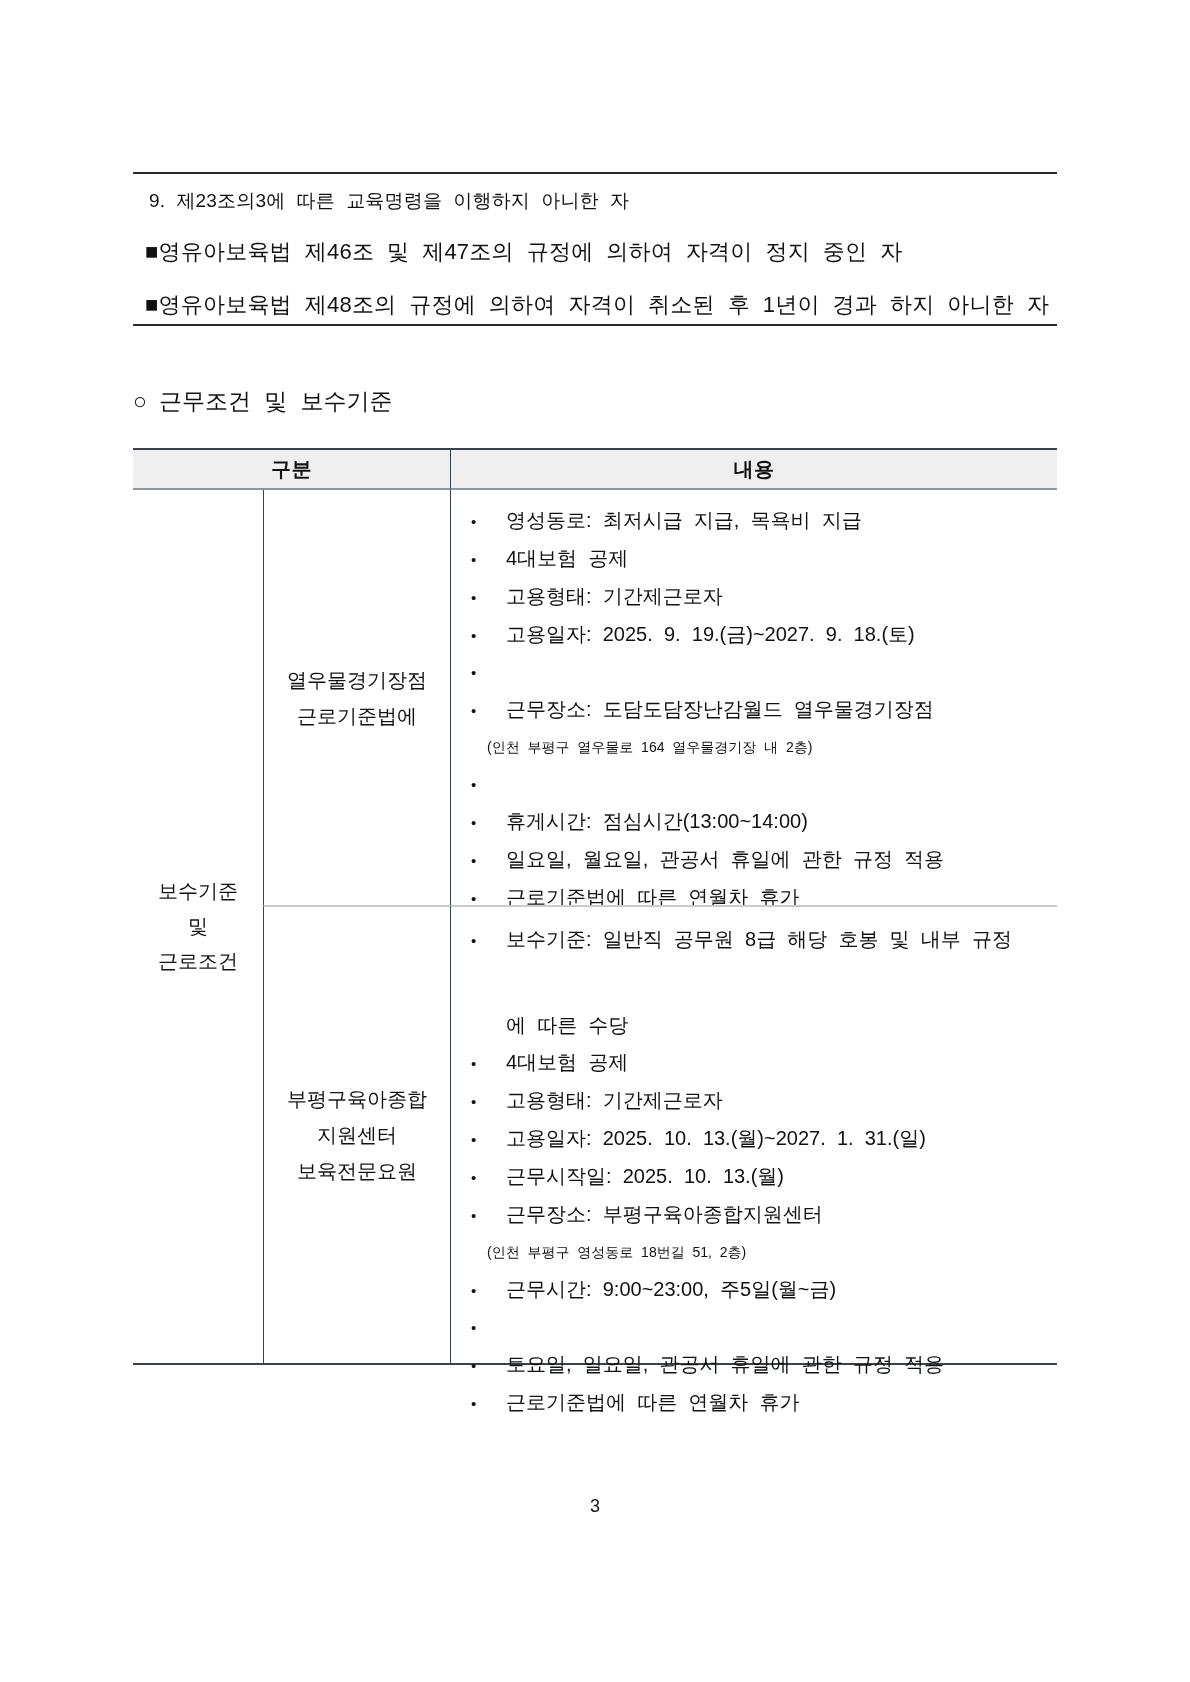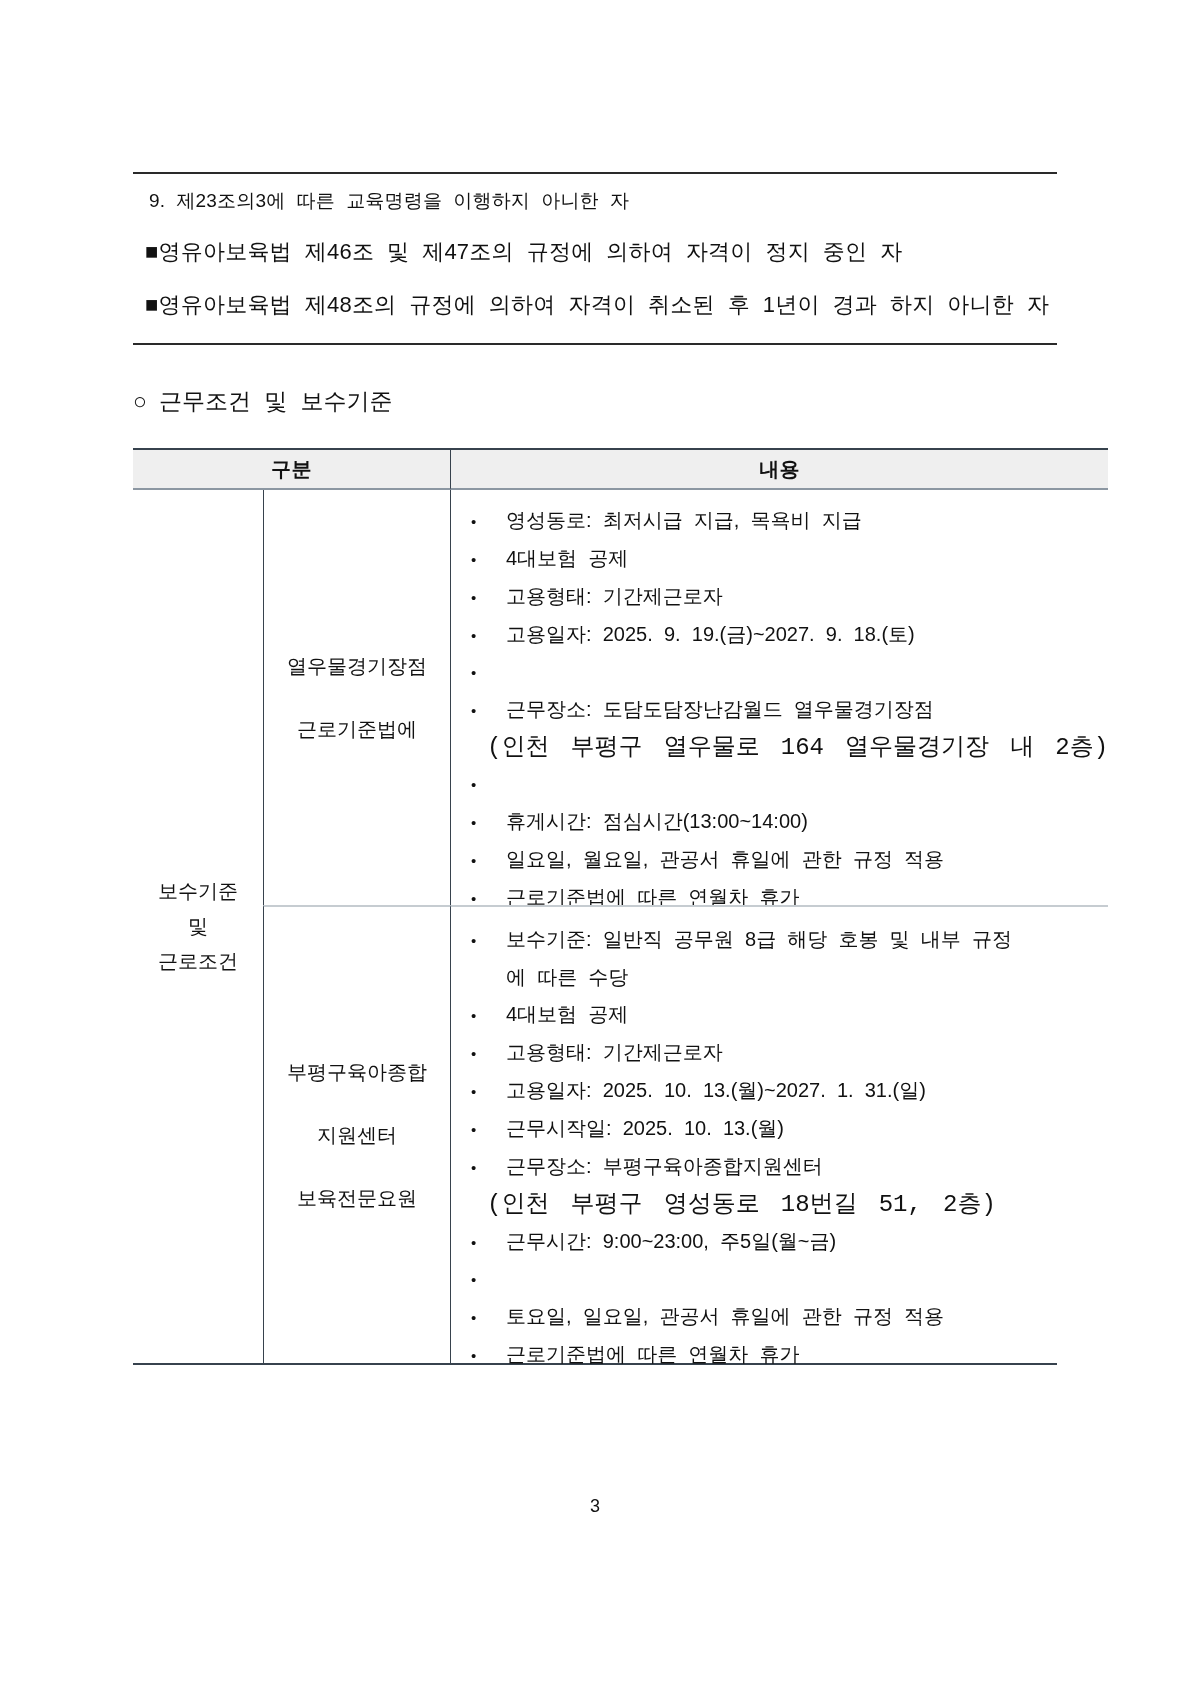--- a/index.html
+++ b/index.html
@@ -20,21 +20,21 @@
     position:relative;
     width:1190px;height:1682px;
     background:#ffffff;
     overflow:hidden;
   }
   
   .notice{
     position:absolute;left:133px;top:172px;width:924px;
     border-top:2px solid var(--rule);
     border-bottom:2px solid var(--rule);
-    padding:4px 2px 23px 2px;
+    padding:4px 2px 4px 2px;
   }
   .notice-line{word-spacing:0.30em;white-space:nowrap;letter-spacing:0.01em;}
   .notice-line.plain{font-size:19px;margin:10px 0 0 14px;}
   .notice-line.square{font-size:22px;margin:23px 0 0 10px;}
   
   .section-heading{
     position:absolute;left:133px;top:386px;width:924px;
     font-size:23px;word-spacing:0.30em;white-space:nowrap;
     display:flex;align-items:center;gap:12px;
   }
@@ -59,36 +59,36 @@
   .cell{font-size:20px;}
   .cell-group{
     grid-area:2/1/4/2;
     display:flex;flex-direction:column;align-items:center;justify-content:center;
     line-height:35px;text-align:center;
   }
   .cell-label-a{grid-area:2/2/3/3;border-left:1.5px solid var(--border-dark);}
   .cell-label-b{grid-area:3/2/4/3;border-left:1.5px solid var(--border-dark);border-top:2px solid var(--border-light);}
   .label-cell{
     display:flex;flex-direction:column;align-items:center;justify-content:center;
-    line-height:36px;text-align:center;gap:27px;
+    line-height:36px;text-align:center;
   }
   .cell-body-a{grid-area:2/3/3/4;border-left:1.5px solid var(--border-dark);padding-top:12px;}
   .cell-body-b{grid-area:3/3/4/4;border-left:1.5px solid var(--border-dark);border-top:2px solid var(--border-light);padding-top:14px;}
   .bline{
     display:flex;align-items:baseline;
     line-height:37px;font-size:20px;
     word-spacing:0.28em;white-space:nowrap;
     padding-left:20px;
   }
   .bline .marker{
     width:35px;flex:0 0 35px;
     font-size:15px;
   }
-  .bline.cont{padding-left:55px;}
-  .bline.addr{padding-left:36px;font-size:24px;font-family:Liberation Mono, monospace;}
+  .bline.cont{padding-left:55px;margin-top:48px;}
+  .bline.addr{padding-left:36px;font-size:14px;}
   
   .page-number{
     position:absolute;left:0;top:1496px;width:100%;
     text-align:center;font-size:18px;
   }
 </style>
 </head>
 <body>
 
 <div class="page">

